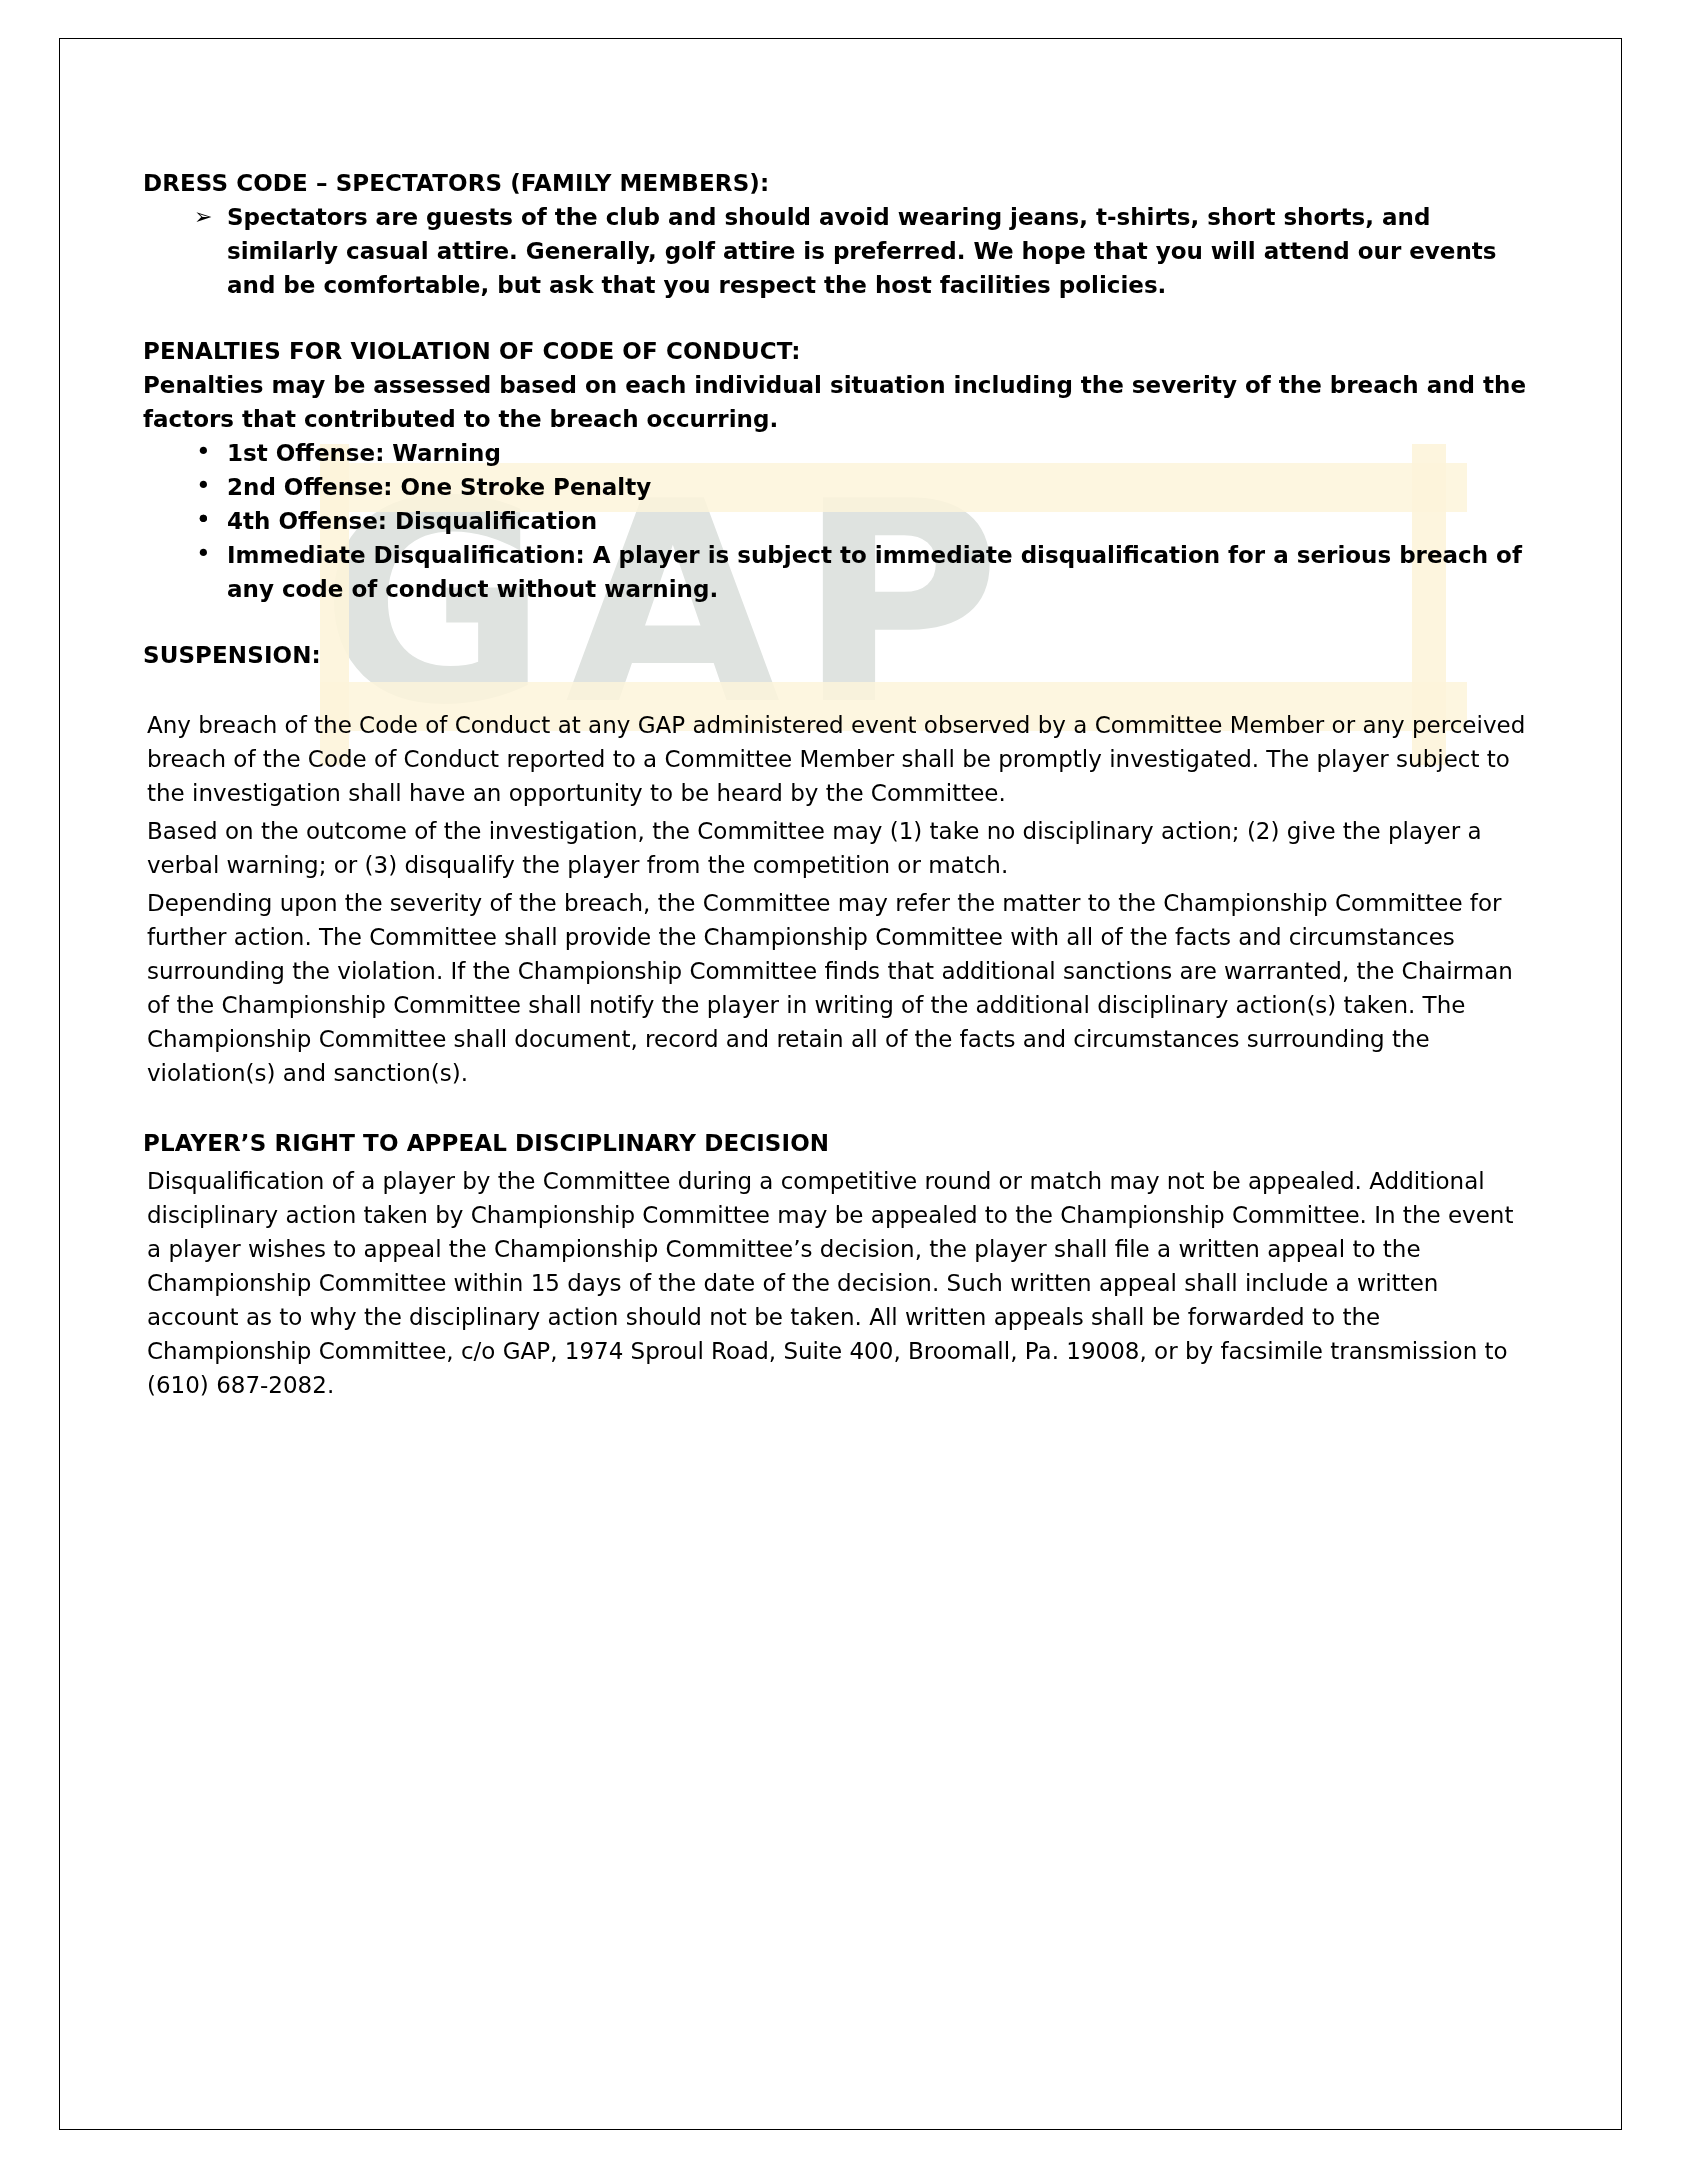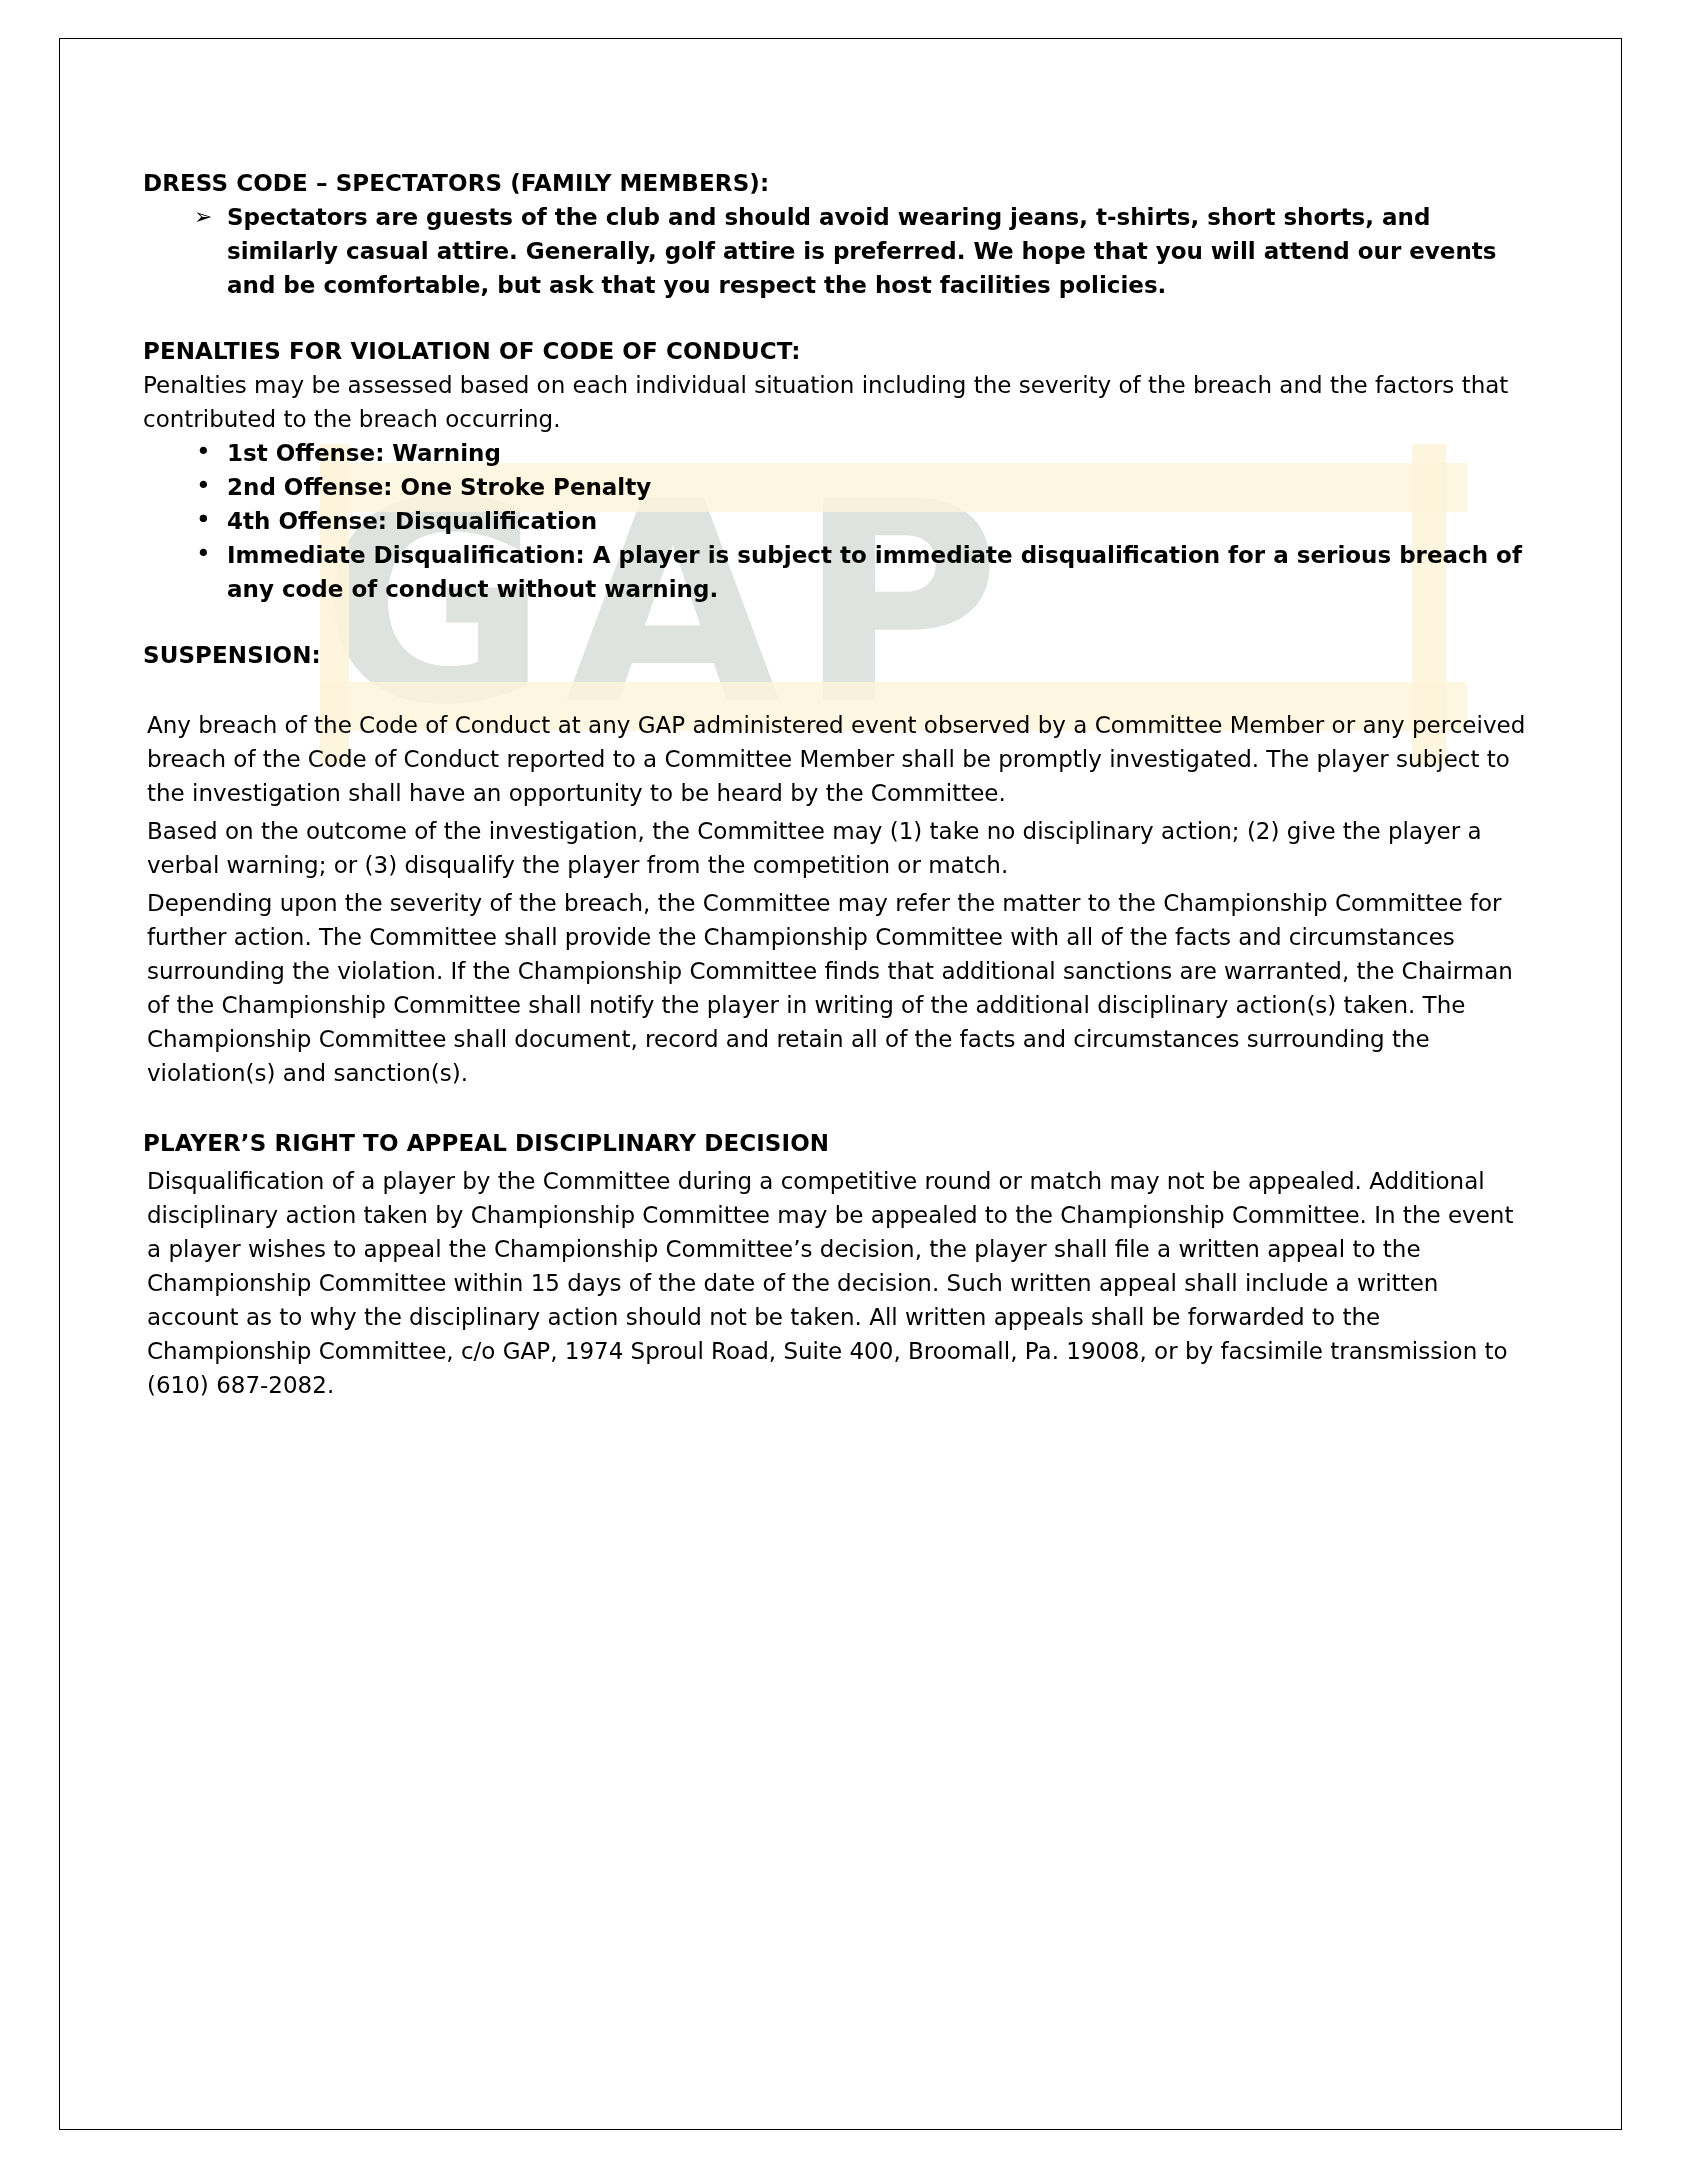--- a/index.html
+++ b/index.html
@@ -94,21 +94,21 @@
     color: #000;
   }
   p.body {
     font-size: 23px;
     margin: 0;
     padding: 0;
     line-height: 34px;
     color: #000;
   }
   p.bold {
-    font-weight: normal;
+    font-weight: bold;
   }
   .gap-md { height: 32px; }
   ul.arrow-list, ul.bullet-list {
     margin: 0;
     padding: 0;
     list-style: none;
   }
   ul.arrow-list li {
     position: relative;
     padding-left: 84px;

